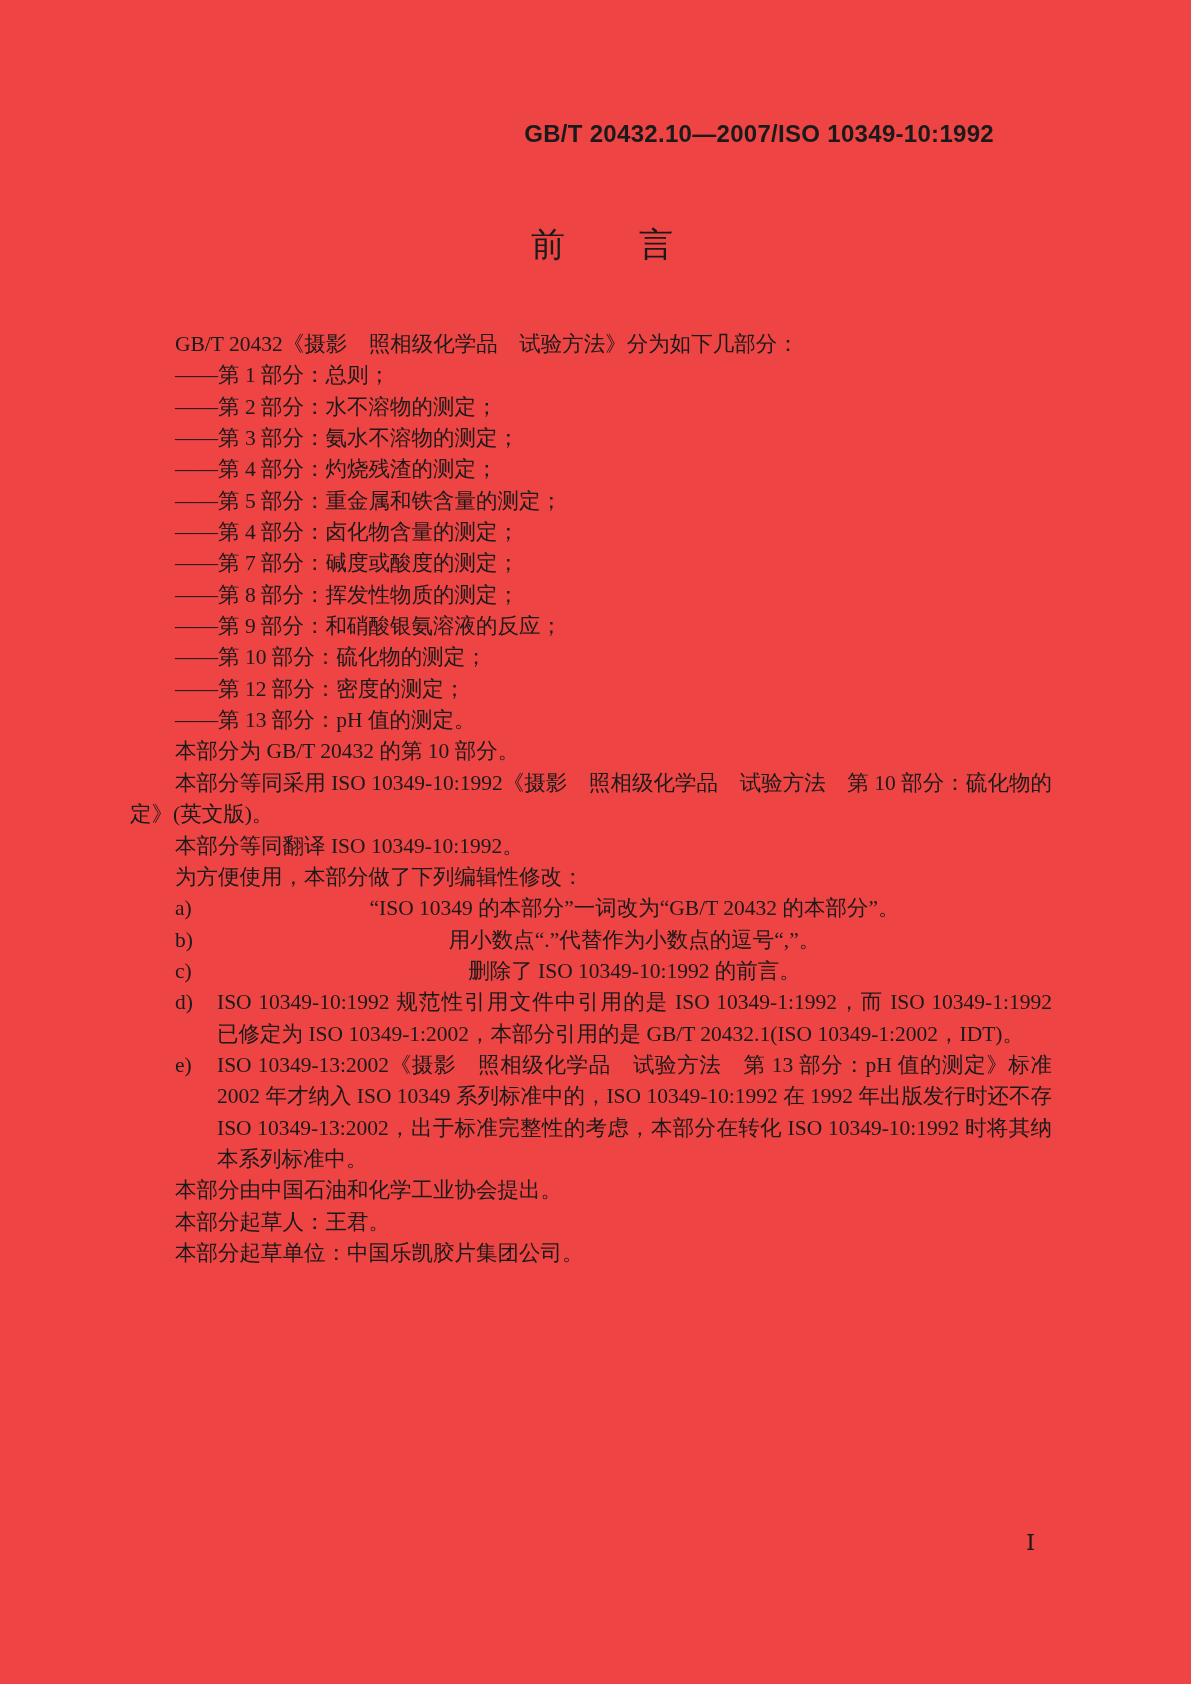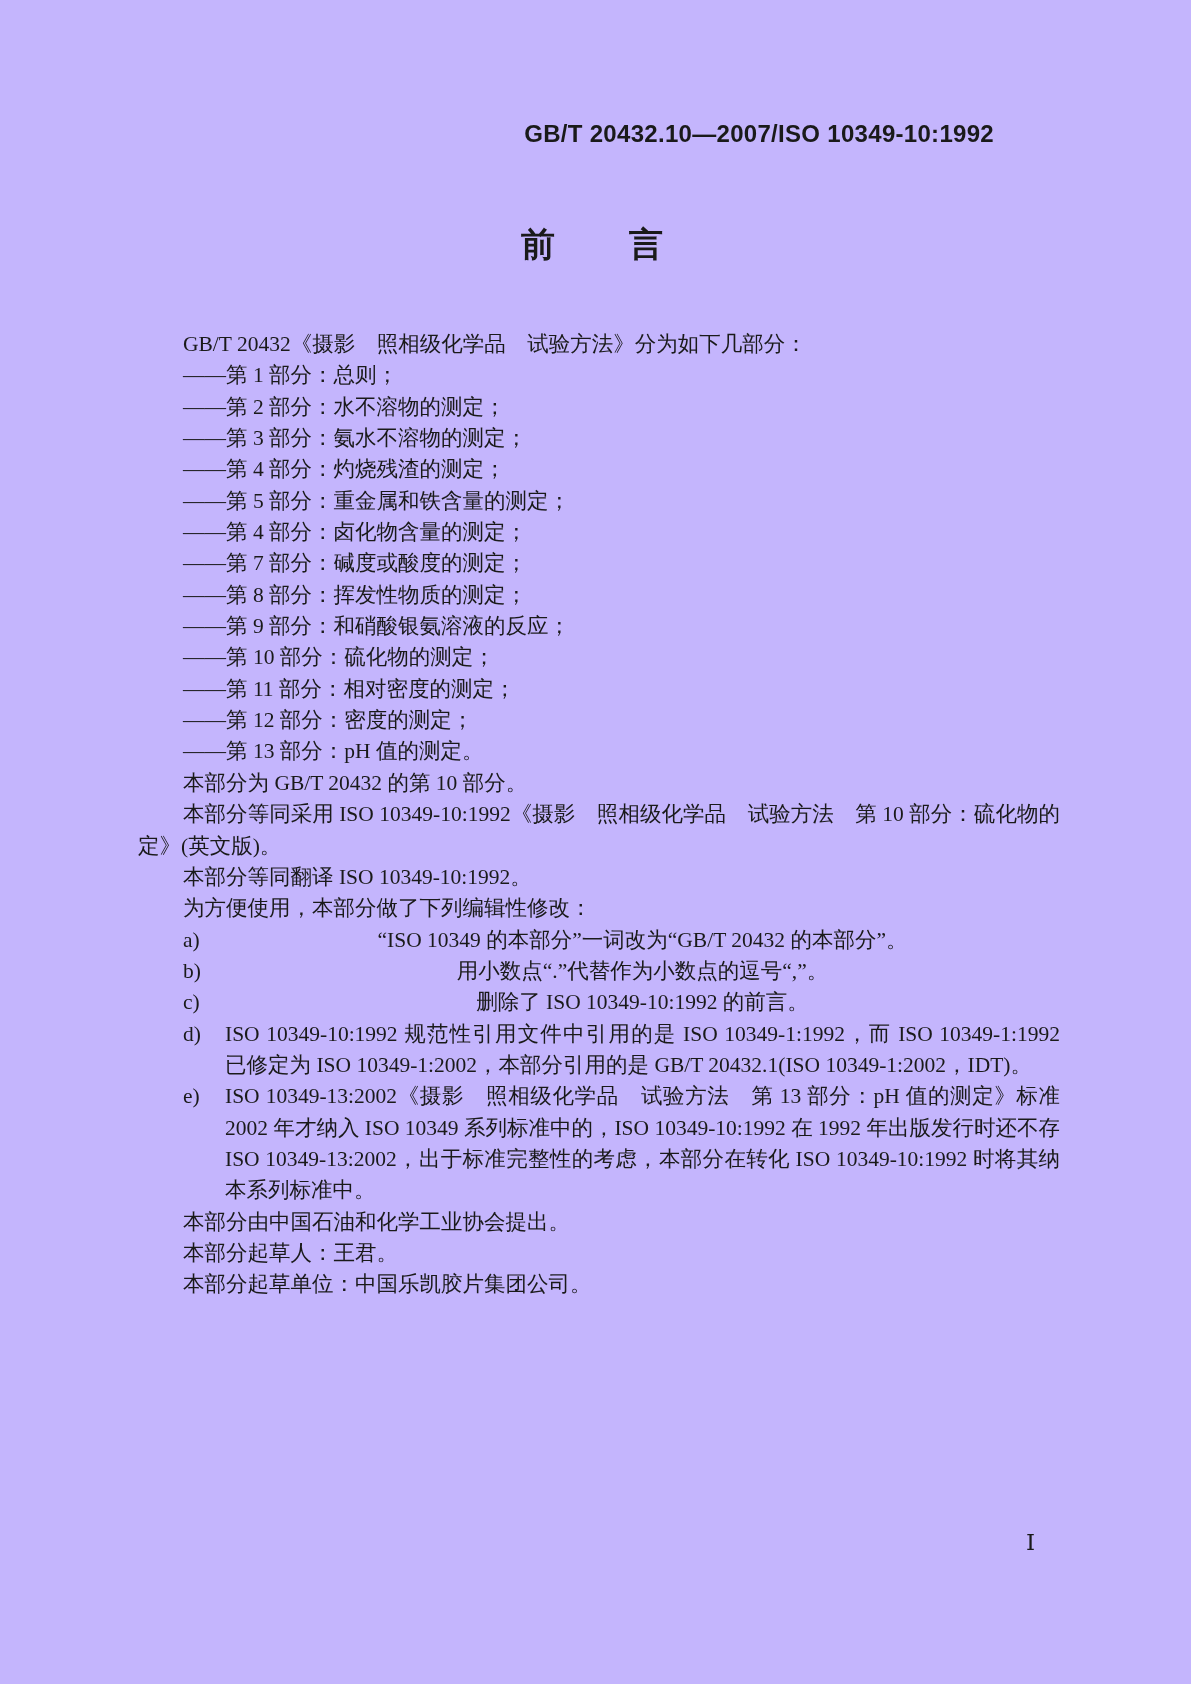--- a/index.html
+++ b/index.html
@@ -1,51 +1,51 @@
 <!DOCTYPE html>
 <html><head>
 <meta charset="utf-8">
 <style>
   html, body { margin: 0; padding: 0; background: #e8e8e8; }
   .page {
     position: relative;
     width: 1191px;
     height: 1684px;
     margin: 0 auto;
-    background: #c4b5fd;
+    background: #ef4444;
     color: #1a1a1a;
     font-family: "Liberation Serif", "DejaVu Serif", serif;
     overflow: hidden;
   }
   .running-header {
     position: absolute;
     top: 120px;
     right: 197px;
     font-family: "Liberation Sans", "DejaVu Sans", sans-serif;
     font-weight: bold;
     font-size: 24px;
     letter-spacing: 0.3px;
     white-space: nowrap;
   }
   .doc-title {
     position: absolute;
     top: 222px;
-    left: 132px;
+    left: 142px;
     width: 922px;
     margin: 0;
     text-align: center;
     font-family: "Liberation Sans", "DejaVu Sans", sans-serif;
-    font-weight: bold;
+    font-weight: normal;
     font-size: 34px;
     letter-spacing: 2px;
     white-space: nowrap;
   }
   .body-text {
     position: absolute;
-    left: 138px;
+    left: 130px;
     top: 329px;
     width: 922px;
     font-size: 21.5px;
     line-height: 31.35px;
   }
   .ln {
     height: 31.35px;
     overflow: hidden;
     white-space: nowrap;
   }
@@ -90,21 +90,20 @@
     <div class="ln indent">——第 1 部分：总则；</div>
     <div class="ln indent">——第 2 部分：水不溶物的测定；</div>
     <div class="ln indent">——第 3 部分：氨水不溶物的测定；</div>
     <div class="ln indent">——第 4 部分：灼烧残渣的测定；</div>
     <div class="ln indent">——第 5 部分：重金属和铁含量的测定；</div>
     <div class="ln indent">——第 4 部分：卤化物含量的测定；</div>
     <div class="ln indent">——第 7 部分：碱度或酸度的测定；</div>
     <div class="ln indent">——第 8 部分：挥发性物质的测定；</div>
     <div class="ln indent">——第 9 部分：和硝酸银氨溶液的反应；</div>
     <div class="ln indent">——第 10 部分：硫化物的测定；</div>
-    <div class="ln indent">——第 11 部分：相对密度的测定；</div>
     <div class="ln indent">——第 12 部分：密度的测定；</div>
     <div class="ln indent">——第 13 部分：pH 值的测定。</div>
 
     <div class="ln indent">本部分为 GB/T 20432 的第 10 部分。</div>
     <div class="ln indent fill">本部分等同采用 ISO 10349-10:1992《摄影　照相级化学品　试验方法　第 10 部分：硫化物的测</div>
     <div class="ln">定》(英文版)。</div>
     <div class="ln indent">本部分等同翻译 ISO 10349-10:1992。</div>
     <div class="ln indent">为方便使用，本部分做了下列编辑性修改：</div>
 
     <div class="ln label-line">

